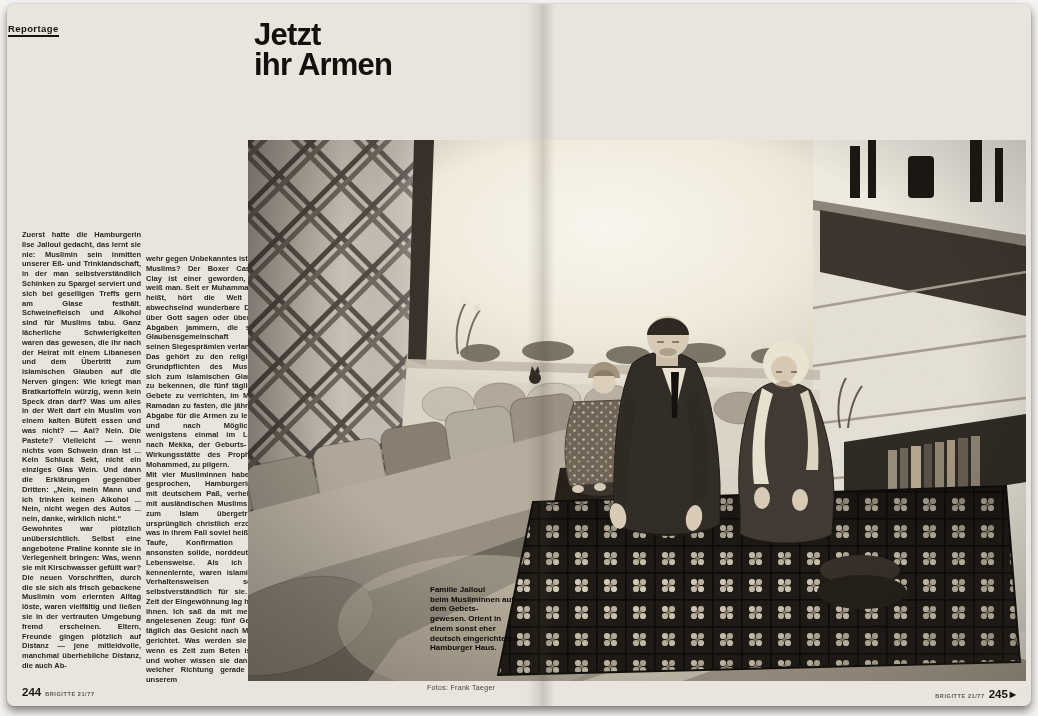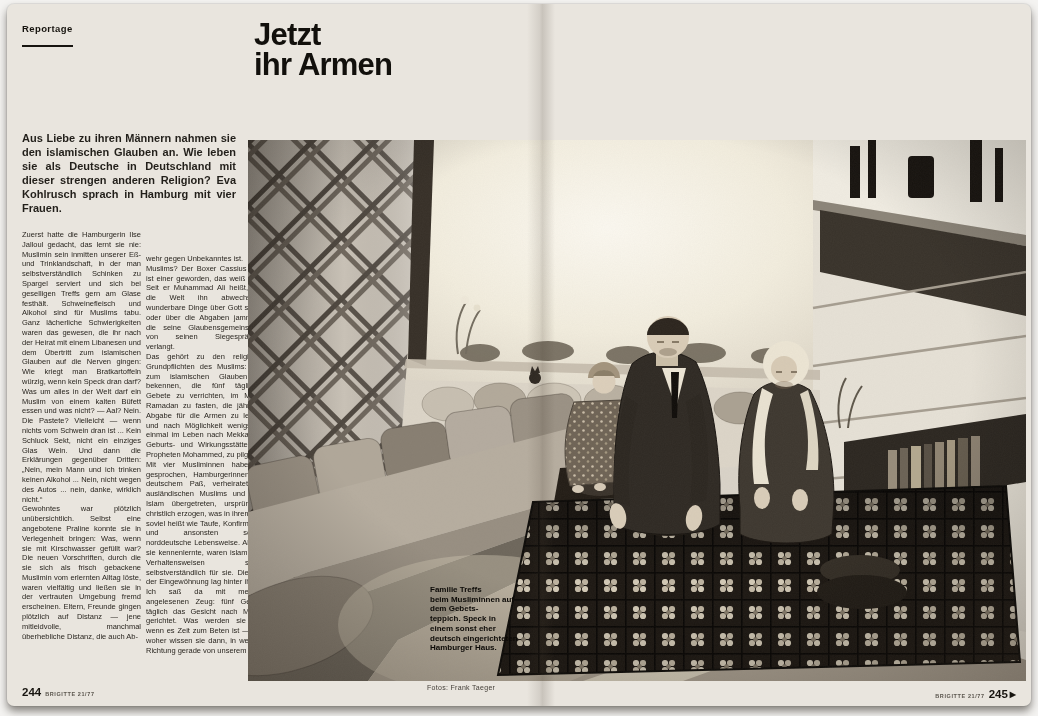--- a/index.html
+++ b/index.html
@@ -2,29 +2,29 @@
 <html><head>
 <meta charset="utf-8">
 <title>Brigitte 21/77 — Reportage</title>
 <style>
   html,body{margin:0;padding:0;background:#b9b6b1;}
   .scan{position:relative;width:1038px;height:716px;background:#f4f3f1;overflow:hidden;
         font-family:"Liberation Sans",sans-serif;color:#23201b;}
   .spread{position:absolute;left:7px;top:4px;width:1024px;height:702px;background:#e9e5de;
           border-radius:7px;box-shadow:0 5px 8px rgba(40,35,28,.55),0 0 0 1px rgba(0,0,0,.06);}
   .abs{position:absolute;}
-  .kicker{left:22px;top:23px;font-size:9.5px;font-weight:bold;letter-spacing:.4px;color:#17140f;
-          border-bottom:2px solid #17140f;padding-bottom:11px;}
+  .kicker{left:8px;top:23px;font-size:9.5px;font-weight:bold;letter-spacing:.4px;color:#17140f;
+          border-bottom:2px solid #17140f;padding-bottom:1px;}
   .headline{left:254px;top:20px;font-size:31px;line-height:30px;font-weight:bold;
             letter-spacing:-.8px;color:#12100c;}
   .intro{left:22px;top:132px;width:214px;font-size:11px;line-height:13.9px;font-weight:bold;
          text-align:justify;color:#221f1a;}
   .bodycol{top:230px;width:119px;height:454px;overflow:hidden;font-size:7.5px;line-height:9.8px;
            text-align:justify;color:#2a2620;}
-  .bodycol p{margin:0;}
+  .bodycol p{margin:0;font-weight:bold;}
   .col1{left:22px;} .col2{left:146px;margin-top:24px;}
   .photo{left:248px;top:140px;width:778px;height:541px;background:#d8d2c8;overflow:hidden;}
   .photo svg{display:block;}
   .caption{left:430px;top:585px;width:122px;font-size:8px;line-height:9.7px;font-weight:bold;
            color:#0c0a07;}
   .caption div{margin:0;}
   .credit{left:427px;top:684px;font-size:7px;letter-spacing:.3px;color:#45403a;}
   .folio{top:686px;font-size:11.5px;font-weight:bold;color:#17140f;}
   .folio .mag{font-size:5.5px;font-weight:bold;letter-spacing:.6px;color:#5a554d;margin:0 4px;}
   .folio-left{left:22px;}
@@ -40,21 +40,20 @@
 <div class="scan">
   <div class="spread"></div>
 
   <div class="abs kicker">Reportage</div>
 
   <div class="abs headline">
     <div>Jetzt</div>
     <div>ihr Armen</div>
   </div>
 
-  <div class="abs intro">Aus Liebe zu ihren Männern nahmen sie den islamischen Glauben an. Wie leben sie als Deutsche in Deutschland mit dieser strengen anderen Religion? Eva Kohlrusch sprach in Hamburg mit vier Frauen.</div>
 
   <div class="abs bodycol col1">
       <p>Zuerst hatte die Hamburgerin Ilse Jalloul gedacht, das lernt sie nie: Muslimin sein inmitten unserer Eß- und Trinklandschaft, in der man selbstverständlich Schinken zu Spargel serviert und sich bei geselligen Treffs gern am Glase festhält. Schweinefleisch und Alkohol sind für Muslims tabu. Ganz lächerliche Schwierigkeiten waren das gewesen, die ihr nach der Heirat mit einem Libanesen und dem Übertritt zum islamischen Glauben auf die Nerven gingen: Wie kriegt man Bratkartoffeln würzig, wenn kein Speck dran darf? Was um alles in der Welt darf ein Muslim von einem kalten Büfett essen und was nicht? — Aal? Nein. Die Pastete? Vielleicht — wenn nichts vom Schwein dran ist ... Kein Schluck Sekt, nicht ein einziges Glas Wein. Und dann die Erklärungen gegenüber Dritten: „Nein, mein Mann und ich trinken keinen Alkohol ... Nein, nicht wegen des Autos ... nein, danke, wirklich nicht.“</p>
       <p>Gewohntes war plötzlich unübersichtlich. Selbst eine angebotene Praline konnte sie in Verlegenheit bringen: Was, wenn sie mit Kirschwasser gefüllt war? Die neuen Vorschriften, durch die sie sich als frisch gebackene Muslimin vom erlernten Alltag löste, waren vielfältig und ließen sie in der vertrauten Umgebung fremd erscheinen. Eltern, Freunde gingen plötzlich auf Distanz — jene mitleidvolle, manchmal überhebliche Distanz, die auch Ab-</p>
     </div>
   <div class="abs bodycol col2">
       <p>wehr gegen Unbekanntes ist.</p>
       <p>Muslims? Der Boxer Cassius Clay ist einer geworden, das weiß man. Seit er Muhammad Ali heißt, hört die Welt ihn abwechselnd wunderbare Dinge über Gott sagen oder über die Abgaben jammern, die seine Glaubensgemeinschaft von seinen Siegesprämien verlangt.</p>
       <p>Das gehört zu den religiösen Grundpflichten des Muslims: sich zum islamischen Glauben zu bekennen, die fünf täglichen Gebete zu verrichten, im Monat Ramadan zu fasten, die jährliche Abgabe für die Armen zu leisten und nach Möglichkeit wenigstens einmal im Leben nach Mekka, der Geburts- und Wirkungsstätte des Propheten Mohammed, zu pilgern.</p>
       <p>Mit vier Musliminnen habe ich gesprochen, Hamburgerinnen mit deutschem Paß, verheiratet mit ausländischen Muslims und zum Islam übergetreten, ursprünglich christlich erzogen, was in ihrem Fall soviel heißt wie Taufe, Konfirmation und ansonsten solide, norddeutsche Lebensweise. Als ich sie kennenlernte, waren islamische Verhaltensweisen schon selbstverständlich für sie. Die Zeit der Eingewöhnung lag hinter ihnen. Ich saß da mit meinem angelesenen Zeug: fünf Gebete täglich das Gesicht nach Mekka gerichtet. Was werden sie tun, wenn es Zeit zum Beten ist — und woher wissen sie dann, in welcher Richtung gerade von unserem</p>
@@ -273,24 +272,24 @@
         <path d="M528,232 h6 M543,232 h6" stroke="#6b5d4b" stroke-width="1.3"></path>
         <ellipse cx="536" cy="245" rx="9" ry="4" fill="rgba(120,100,80,.35)"></ellipse>
       </g>
 
       <rect width="778" height="541" fill="url(#vig)"></rect>
       <rect width="778" height="541" filter="url(#grain)" opacity=".16"></rect>
     </svg>
   </div>
 
   <div class="abs caption">
-      <div>Familie Treffs</div>
+      <div>Familie Jalloul</div>
       <div>beim Musliminnen auf</div>
       <div>dem Gebets-</div>
-      <div>teppich. Speck in</div>
+      <div>gewesen. Orient in</div>
       <div>einem sonst eher</div>
       <div>deutsch eingerichteten</div>
       <div>Hamburger Haus.</div>
     </div>
 
   <div class="abs credit">Fotos: Frank Taeger</div>
 
   <div class="abs gutter"></div>
 
   <div class="abs folio folio-left">

